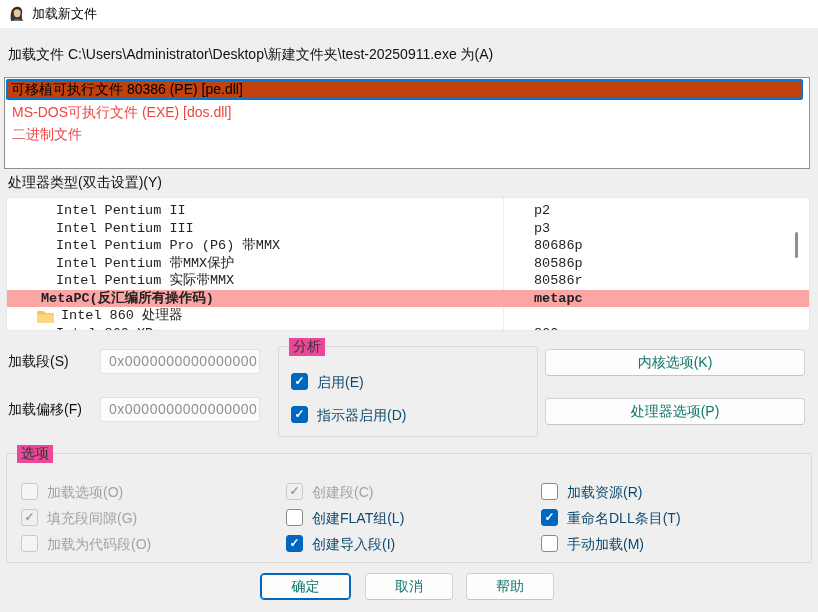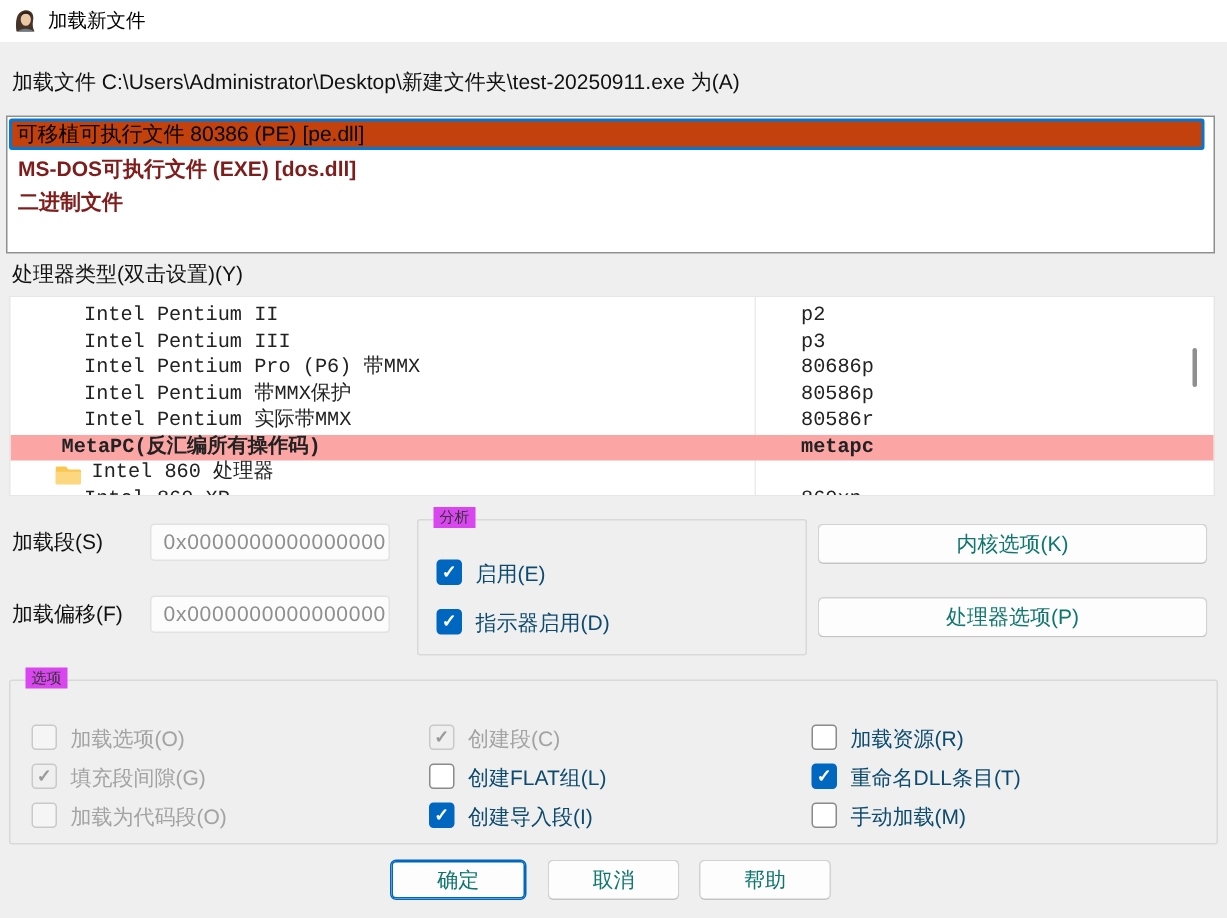--- a/index.html
+++ b/index.html
@@ -16,21 +16,21 @@
   
   .titlebar { left:0; top:0; width:818px; height:28px; background:#ffffff; }
   .app-icon { left:8px; top:5px; width:18px; height:18px; }
   .title-text { left:32px; top:0; height:28px; line-height:28px; font-size:13px; color:#000;font-family:Liberation Serif, serif; }
 
   .file-prompt { left:8px; top:46px; font-size:14px; color:#111; }
 
   
   .loader-box { left:4px; top:77px; width:806px; height:92px; background:#ffffff; border:1px solid #8f8f8f; }
   .loader-sel { left:1px; top:1px; right:6px; height:21px; background:#c2410c; border:2px solid #0078d4; border-radius:2px; font-size:14px; line-height:17px; padding-left:3px; color:#000; }
-  .loader-row { left:7px; font-size:14px; color:#7f1d1d;font-weight:bold; }
+  .loader-row { left:7px; font-size:14px; color:#ef4444; }
   .loader-row.r2 { top:26px; }
   .loader-row.r3 { top:48px; }
 
   .proc-label { left:8px; top:174px; font-size:14px; color:#111; }
 
   
   .proc-list { left:6px; top:197px; width:804px; height:134px; background:#ffffff; border:1px solid #e6e6e6; overflow:hidden; }
   .proc-divider { left:496px; top:0; width:1px; height:134px; background:#ececec; }
   .proc-row { left:0; width:804px; height:17.5px; font-family:"Liberation Mono","DejaVu Sans Mono",monospace; font-size:13.5px; line-height:17.5px; color:#222; }
   .proc-row .pname { position:absolute; left:49px; white-space:nowrap; }
@@ -41,21 +41,21 @@
   .proc-row .folder { position:absolute; left:30px; top:2px; }
   .proc-row.has-folder .pname { left:54px; }
   .proc-scroll { left:788px; top:34px; width:3px; height:26px; background:#8f8f8f; border-radius:2px; }
 
   
   .field-label { left:8px; font-size:14px; color:#111; }
   .hex-input { left:100px; width:160px; height:25px; background:#fcfcfc; border:1px solid #e2e2e2; border-radius:3px; font-size:14px; line-height:23px; color:#8f8f8f; padding-left:8px; letter-spacing:0.5px; }
 
   
   .groupbox { border:1px solid #d9d9d9; border-radius:2px; }
-  .group-title { position:absolute; top:-9px; background:#d946ef; padding:0 4px; font-size:10px; color:#333; }
+  .group-title { position:absolute; top:-9px; background:#ec4899; padding:0 4px; font-size:14px; color:#333; }
 
   
   .cbrow { position:absolute; height:19px; }
   .cb { position:absolute; left:0; top:0; width:17px; height:17px; background:#ffffff; border:1px solid #8a8a8a; border-radius:3px; text-align:center; }
   .cb .tick { display:none; color:#ffffff; font-size:12px; line-height:15px; font-weight:bold; }
   .cb.checked { background:#0067c0; border-color:#0067c0; }
   .cb.checked .tick { display:block; }
   .cbrow.disabled .cb { border-color:#c9c9c9; background:#f5f5f5; }
   .cbrow.disabled .cb.checked { background:#efefef; border-color:#c9c9c9; }
   .cbrow.disabled .cb.checked .tick { color:#9a9a9a; }

